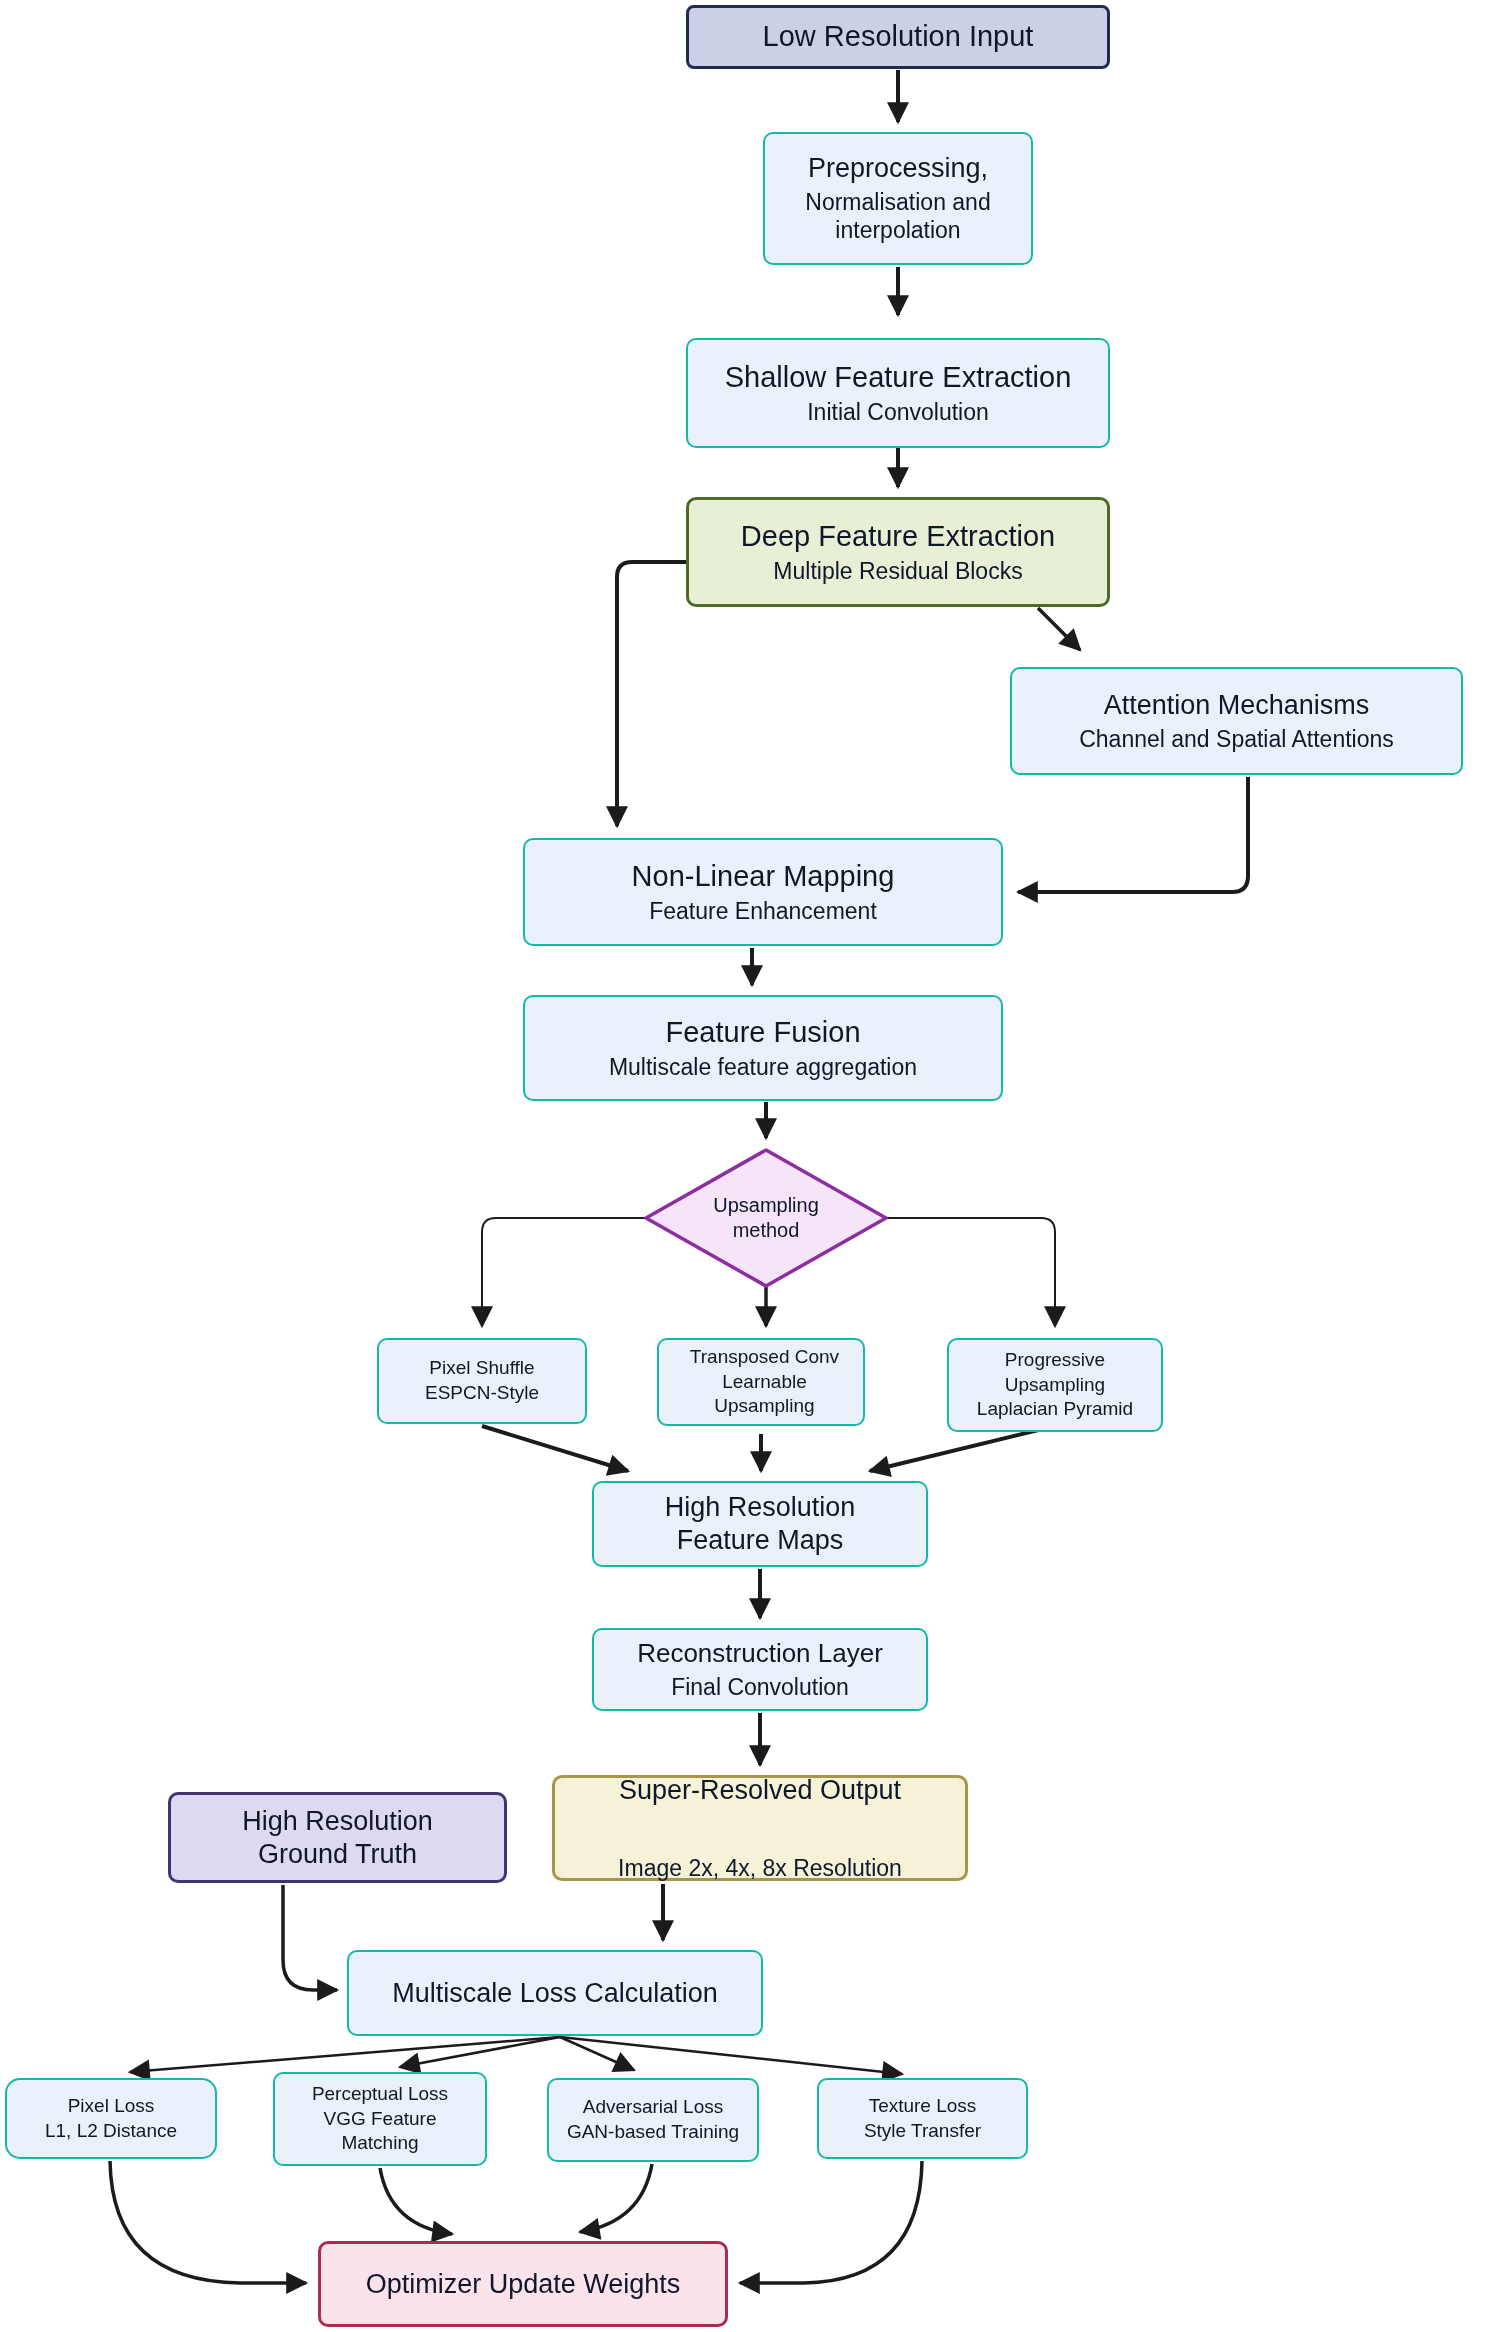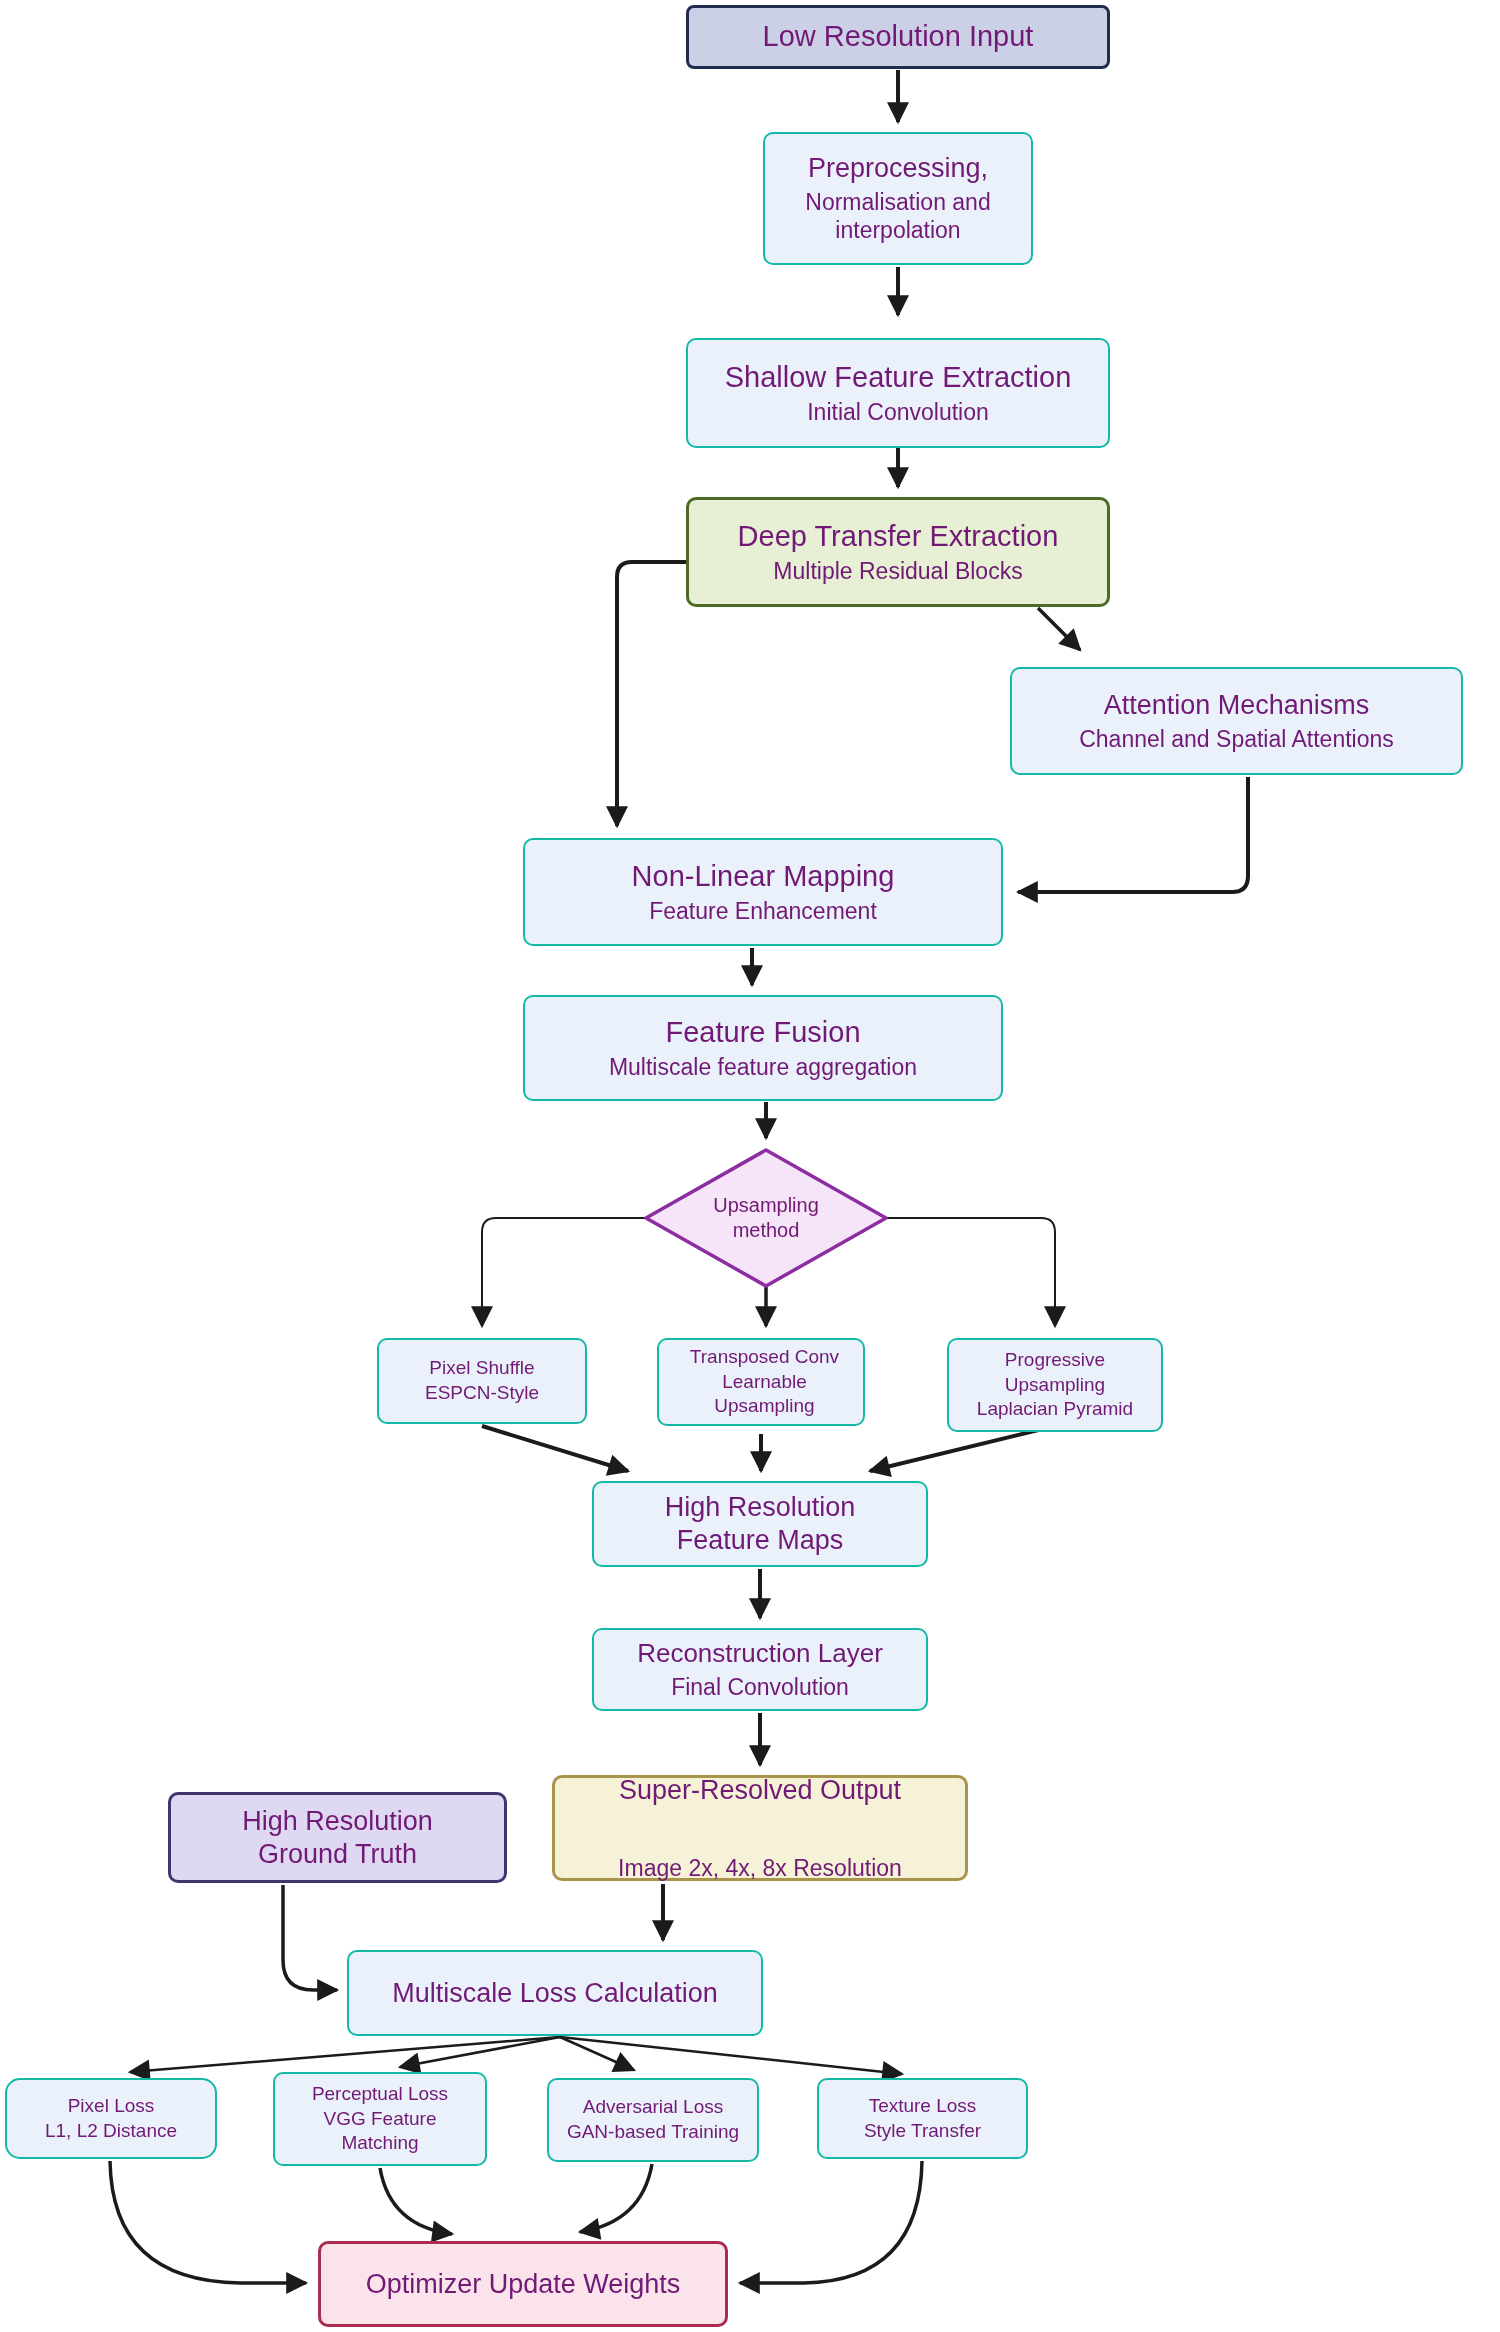--- a/index.html
+++ b/index.html
@@ -2,21 +2,21 @@
 <html><head>
 <meta charset="utf-8">
 <style>
   html, body { margin: 0; padding: 0; background: #ffffff; }
   #canvas {
     position: relative;
     width: 1500px;
     height: 2332px;
     background: #ffffff;
     font-family: "Liberation Sans", sans-serif;
-    color: #701a75;
+    color: #0f172a;
     overflow: hidden;
   }
   #wires { position: absolute; left: 0; top: 0; z-index: 0; }
   .node {
     position: absolute;
     box-sizing: border-box;
     display: flex;
     flex-direction: column;
     align-items: center;
     justify-content: center;
@@ -98,21 +98,21 @@
     <div class="t-md pre">Normalisation and
 interpolation</div>
   </div>
 
   <div class="node blue" style="left:686px; top:338px; width:424px; height:110px;">
     <div class="t-xl">Shallow Feature Extraction</div>
     <div class="t-md">Initial Convolution</div>
   </div>
 
   <div class="node green" style="left:686px; top:497px; width:424px; height:110px;">
-    <div class="t-xl">Deep Transfer Extraction</div>
+    <div class="t-xl">Deep Feature Extraction</div>
     <div class="t-md">Multiple Residual Blocks</div>
   </div>
 
   <div class="node blue" style="left:1010px; top:667px; width:453px; height:108px;">
     <div class="t-lg">Attention Mechanisms</div>
     <div class="t-md">Channel and Spatial Attentions</div>
   </div>
 
   <div class="node blue" style="left:523px; top:838px; width:480px; height:108px;">
     <div class="t-xl">Non-Linear Mapping</div>

